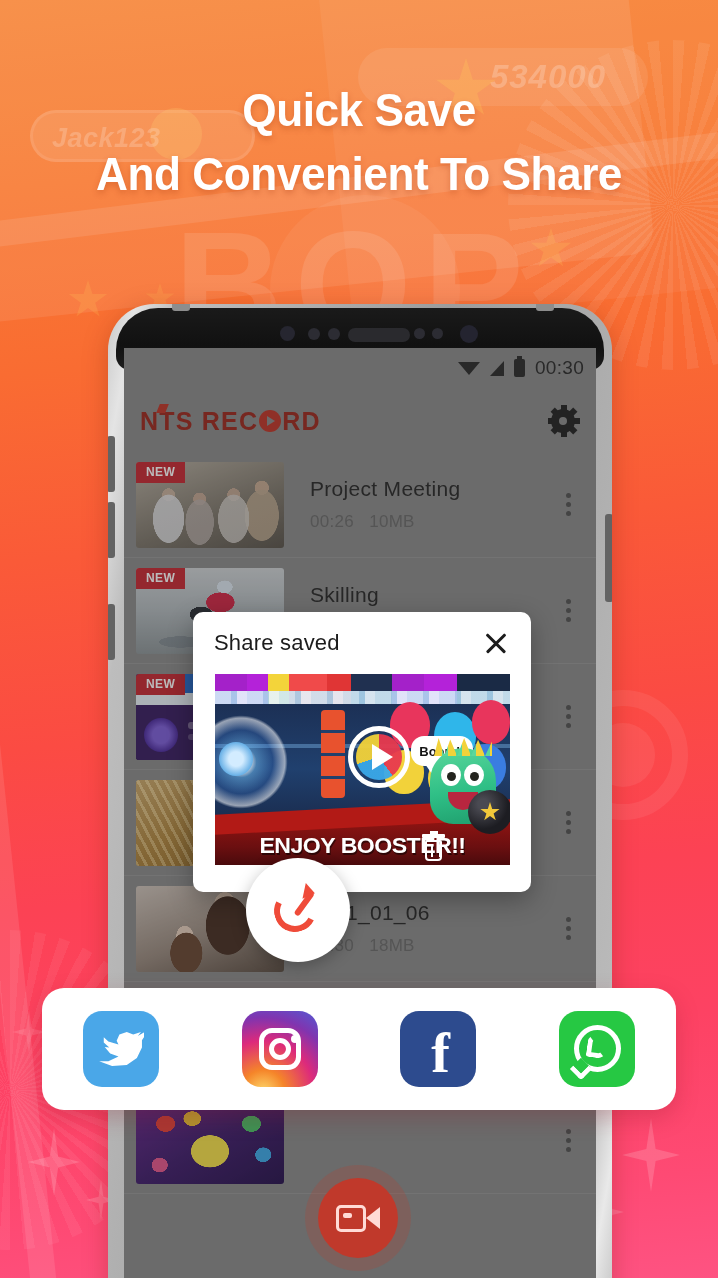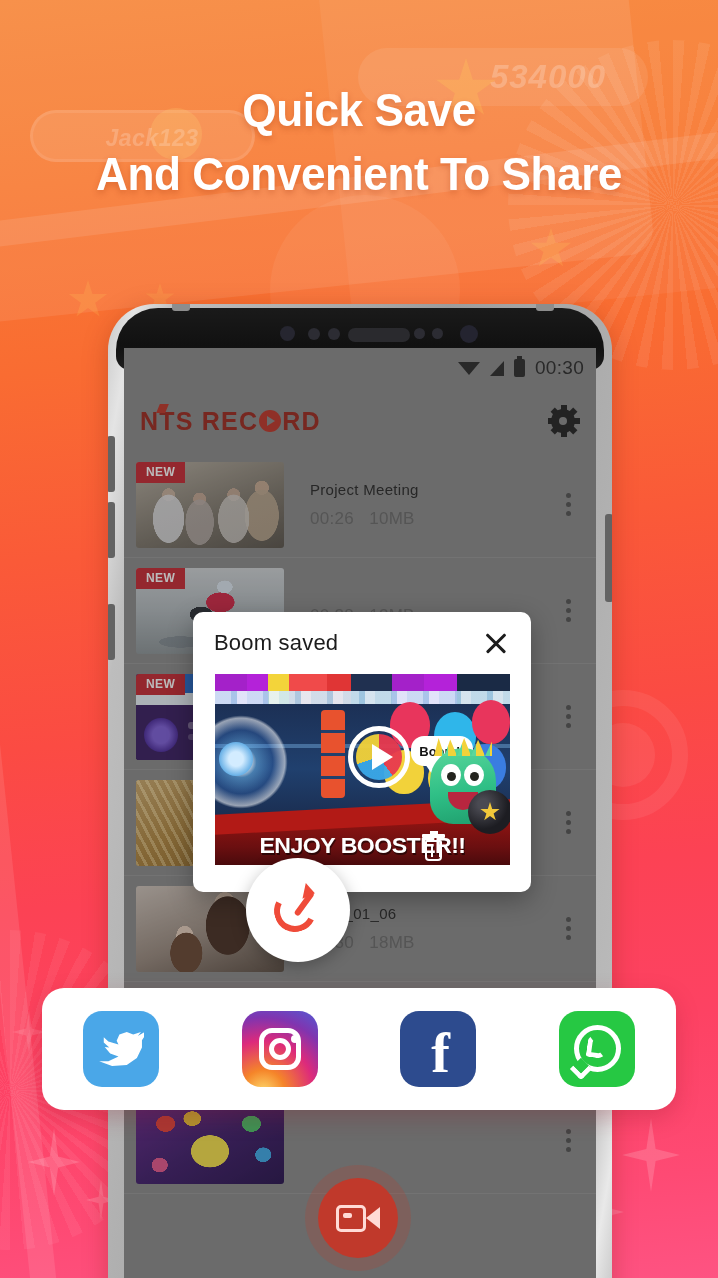--- a/index.html
+++ b/index.html
@@ -37,22 +37,22 @@
     background:rgba(255,255,255,0.10); transform:rotate(-6deg);
     transform-origin: top left;
   }
   .pill {
     position:absolute; left:30px; top:110px; width:225px; height:52px;
     border-radius:26px; background:rgba(255,255,255,0.10);
     border:3px solid rgba(255,255,255,0.09);
   }
   .jack {
     position:absolute; left:52px; top:118px; width:200px; height:40px;
-    color:rgba(255,255,255,0.20); font-size:23px; font-weight:bold;
-    font-style:italic; line-height:40px; letter-spacing:.5px;text-align:center;
+    color:rgba(255,255,255,0.20); font-size:27px; font-weight:bold;
+    font-style:italic; line-height:40px; letter-spacing:.5px;
   }
   .coin-sm {
     position:absolute; left:150px; top:108px; width:52px; height:52px;
     border-radius:50%; background:rgba(255,216,120,0.22);
   }
   .score {
     position:absolute; right:112px; top:58px;
     color:rgba(255,255,255,0.22); font-size:33px; font-weight:bold;
     font-style:italic; letter-spacing:1px;
   }
@@ -228,21 +228,21 @@
     width:148px; height:86px; border-radius:3px; position:relative;
     overflow:hidden; flex:none;
     background:#6c6c6c;
   }
   .badge-new {
     position:absolute; left:0; top:0; z-index:3;
     background:#c72b35; color:#fff; font-size:12px; font-weight:bold;
     padding:3px 10px 4px; letter-spacing:.4px;
   }
   .vmeta { flex:1; padding-left:26px; }
-  .vtitle { color:#2b2b2b; font-size:15px; letter-spacing:.3px; }
+  .vtitle { color:#2b2b2b; font-size:21px; letter-spacing:.3px; }
   .vsub { color:#6d6d6d; font-size:17px; margin-top:11px; letter-spacing:.3px; }
   .kebab { width:32px; margin-right:12px; display:flex; flex-direction:column;
            align-items:center; gap:4px; flex:none; }
   .kebab span { width:5px; height:5px; border-radius:50%; background:#555; }
 
   
   .th-meeting { background:linear-gradient(160deg,#b9b1a4,#7e776c 60%,#5c564e); }
   .th-meeting::after {
     content:''; position:absolute; inset:0;
     background:
@@ -603,20 +603,21 @@
   <div class="pill"></div>
   <div class="coin-sm"></div>
   <div class="jack">Jack123</div>
   <div class="pill2"></div>
   <div class="score">534000</div>
   <div class="star-deco s1"></div>
   <div class="star-deco s2"></div>
   <div class="star-deco s3"></div>
   <div class="star-deco s4"></div>
   <div class="bop-circ"></div>
+  <div class="bop">BOP</div>
   <div class="ring"></div>
   <div class="ring-in"></div>
   <div class="sparkle sp1"></div>
   <div class="sparkle sp2"></div>
   <div class="sparkle sp3"></div>
   <div class="sparkle sp4"></div>
   <div class="sparkle sp5"></div>
 </div>
 
 <div class="headline">
@@ -686,20 +687,21 @@
             <span></span>
             <span></span>
           </div>
       </div>
 
       <div class="vrow">
         <div class="thumb th-ski">
           <div class="badge-new">NEW</div>
         </div>
         <div class="vmeta">
+          <div class="vtitle">Skilling</div>
           <div class="vsub">
             <span>00:28</span>
             &nbsp;&nbsp;<span>12MB</span>
           </div>
         </div>
         <div class="kebab">
             <span></span>
             <span></span>
             <span></span>
           </div>
@@ -810,21 +812,21 @@
 
 <div class="rec-fab">
   <div class="cam">
     <div class="body"></div>
     <div class="lens"></div>
   </div>
 </div>
 
 <div class="dialog">
   <div class="dlg-head">
-    <div class="dlg-title">Boom saved</div>
+    <div class="dlg-title">Share saved</div>
     <div class="dlg-close">
         <span></span>
         <span></span>
       </div>
   </div>
 
   <div class="vid">
     <div class="vid-ice"></div>
     <div class="vid-body">
       <div class="vid-lane"></div>

